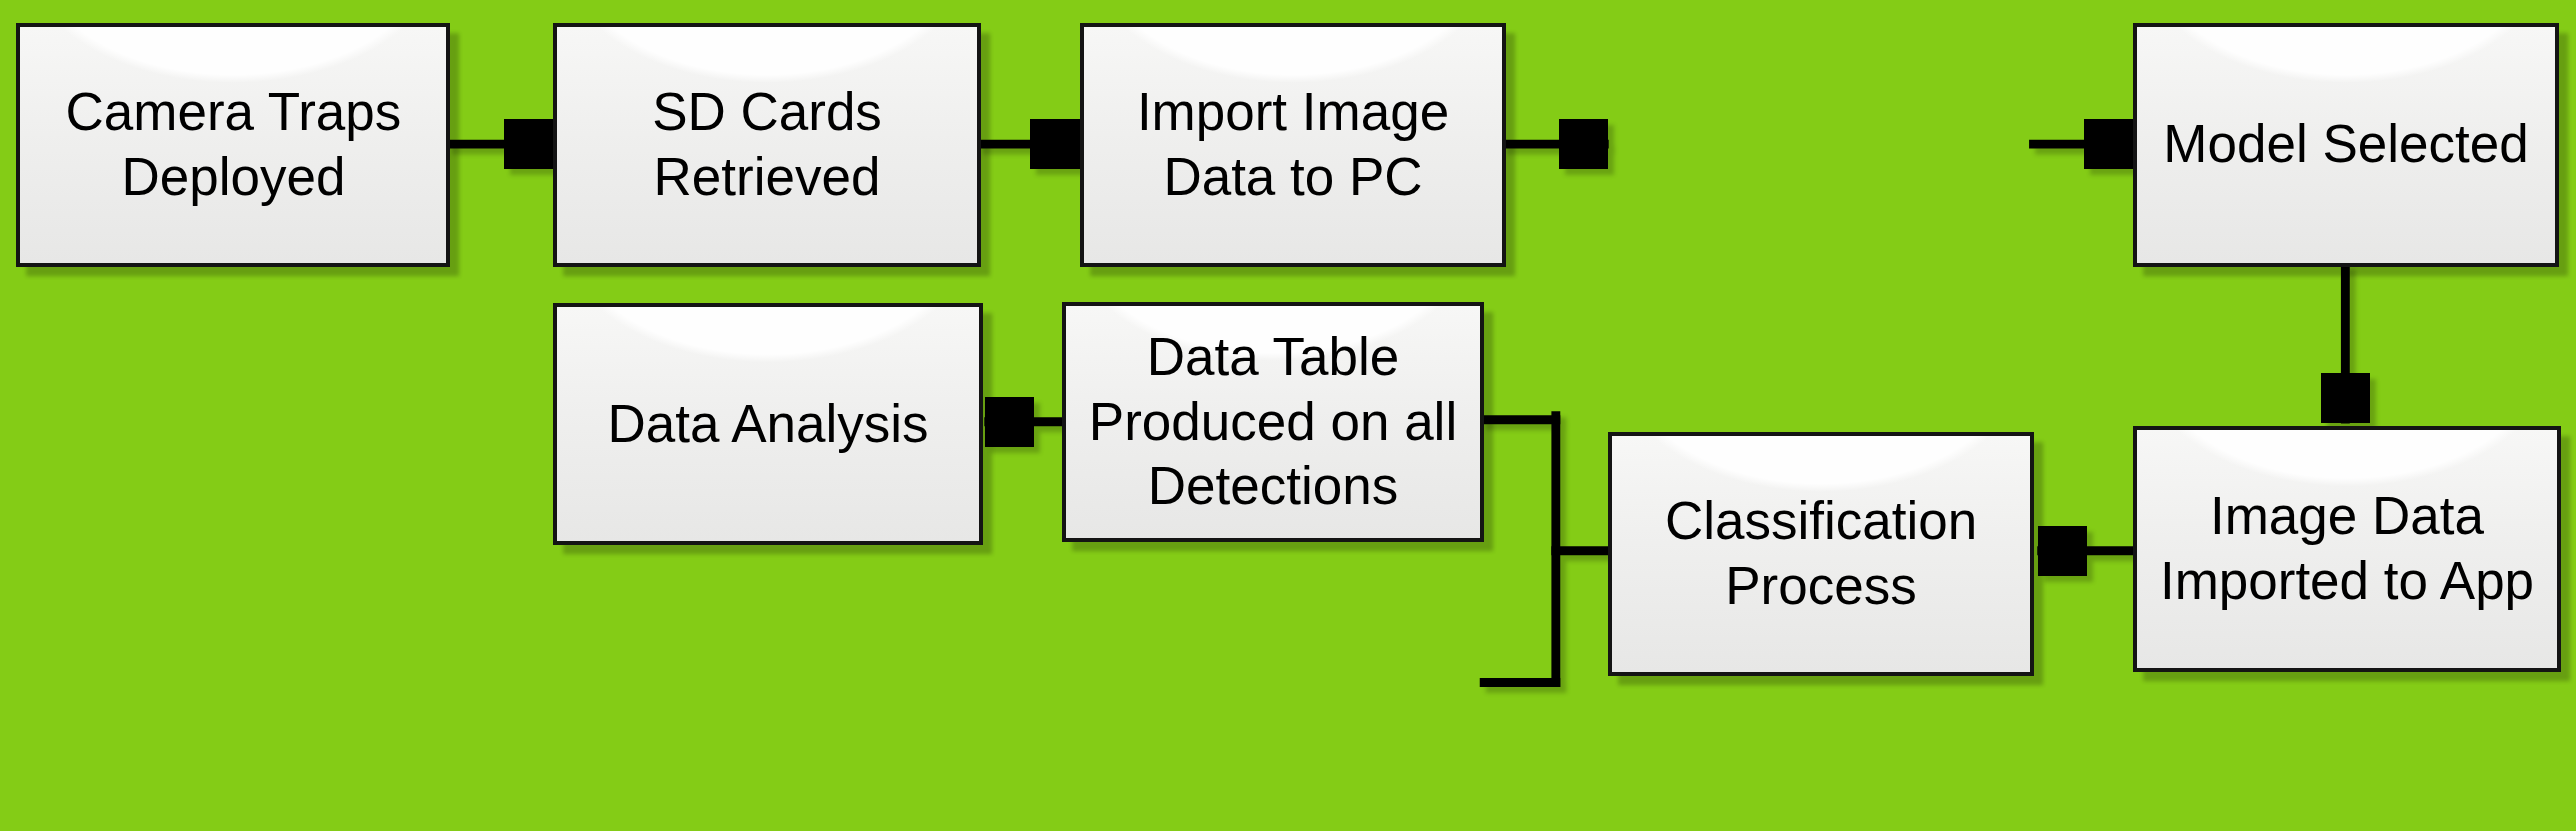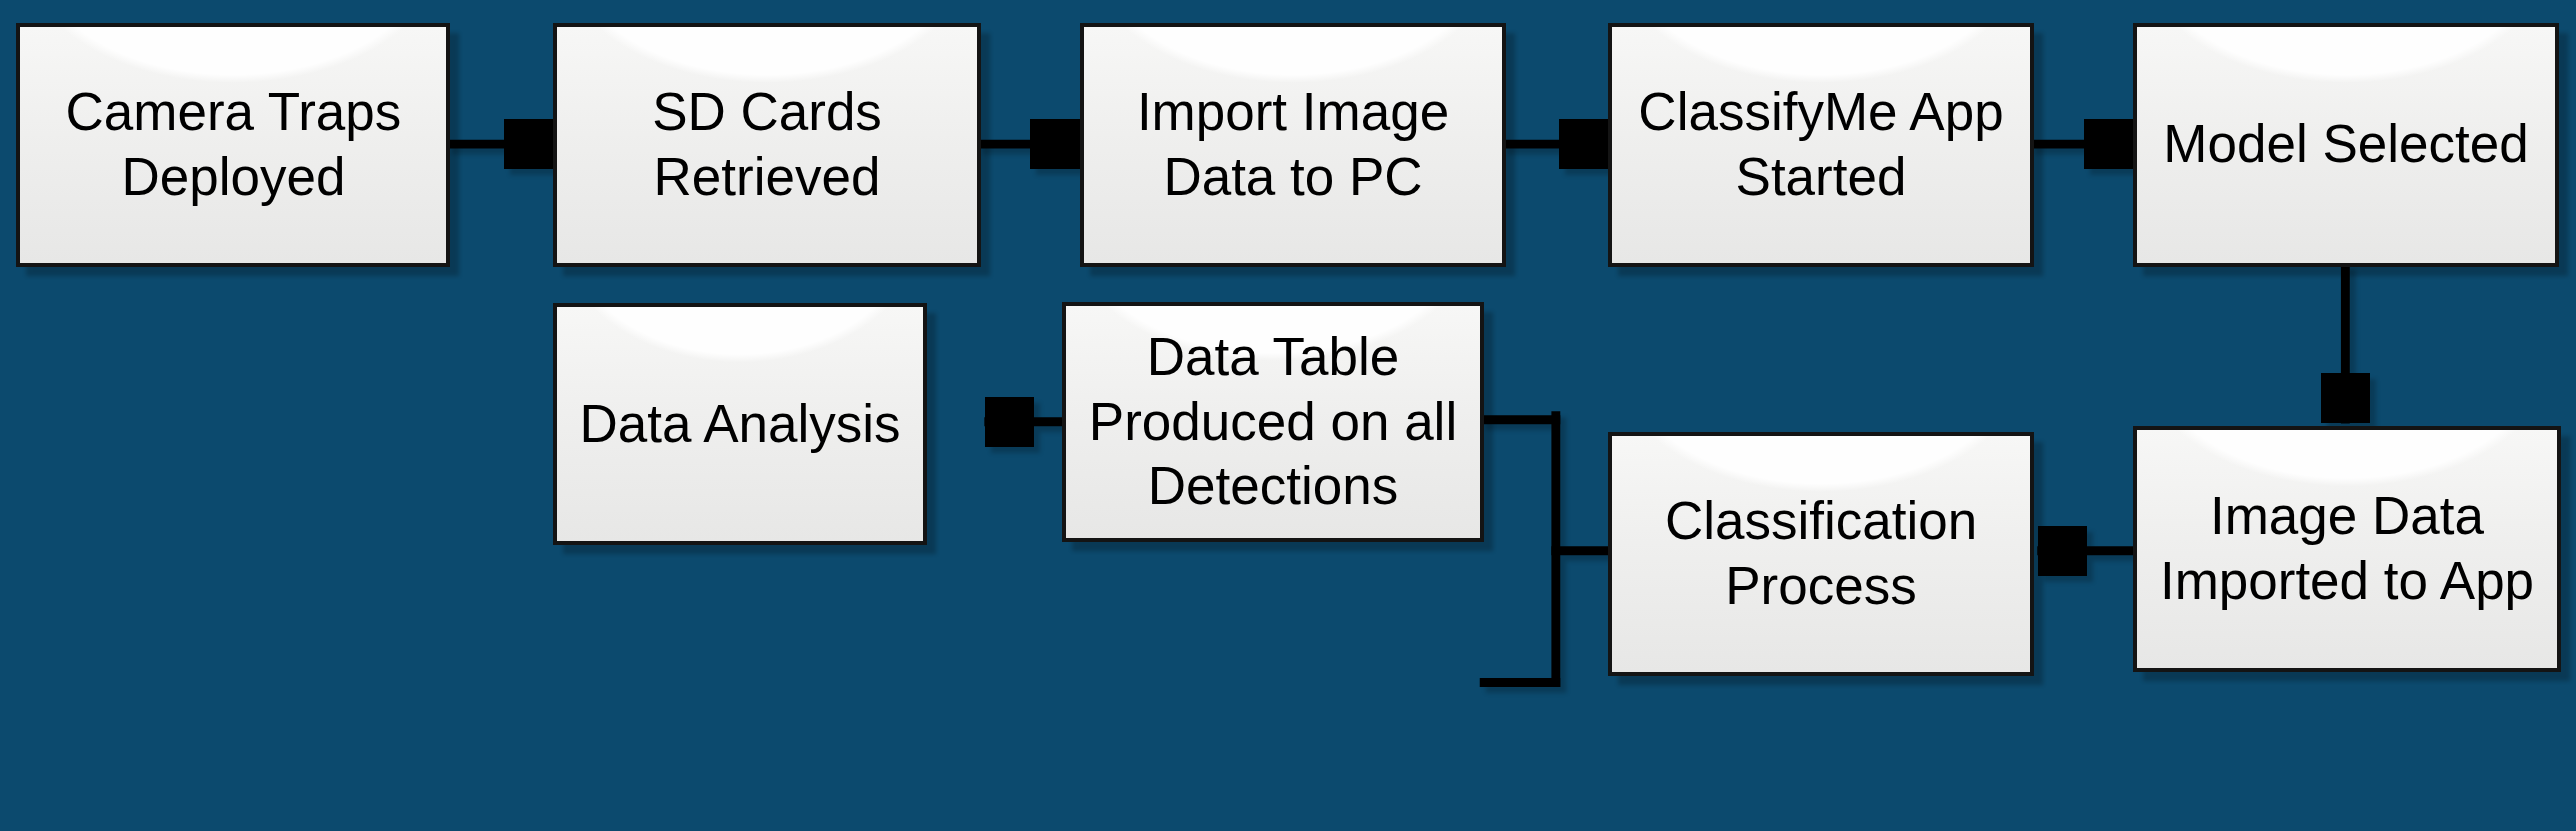--- a/index.html
+++ b/index.html
@@ -1,20 +1,20 @@
 <!DOCTYPE html>
 <html style="font-size:11px"><head>
 <meta charset="utf-8">
 <style>
   html,body{margin:0;padding:0;background:#ffffff;}
   #canvas{
     position:relative;
     width:2576px;
     height:832px;
-    background:#0c4a6e;
+    background:#84cc16;
     overflow:hidden;
     font-family:"Liberation Sans","DejaVu Sans",sans-serif;
   }
   .node{
     position:absolute;
     box-sizing:border-box;
     display:flex;
     align-items:center;
     justify-content:center;
     text-align:center;
@@ -69,32 +69,30 @@
 
   <div class="node" style="left:16.4px;   top:22.5px;  width:434px; height:244px;">Camera Traps
 Deployed</div>
 
   <div class="node" style="left:1080px; top:22.5px;  width:426px; height:244px;">Import Image
 Data to PC</div>
 
   <div class="node" style="left:553px;  top:22.5px;  width:428px; height:244px;">SD Cards
 Retrieved</div>
 
-  <div class="node" style="left:1608px; top:22.5px;  width:426px; height:244px;">ClassifyMe App
-Started</div>
 
   <div class="node" style="left:2133px; top:22.5px;  width:426px; height:244px;">Model Selected</div>
 
   <div class="node" style="left:2133px; top:426px; width:428px; height:246px;">Image Data
 Imported to App</div>
 
   <div class="node" style="left:1062px; top:302px; width:422px; height:240px;">Data Table
 Produced on all
 Detections</div>
 
   <div class="node" style="left:1608px; top:432px; width:426px; height:244px;">Classification
 Process</div>
 
-  <div class="node" style="left:553px;  top:303px; width:374px; height:242px;">Data Analysis</div>
+  <div class="node" style="left:553px;  top:303px; width:430px; height:242px;">Data Analysis</div>
 
 
 </div>
 
 
 </body></html>

